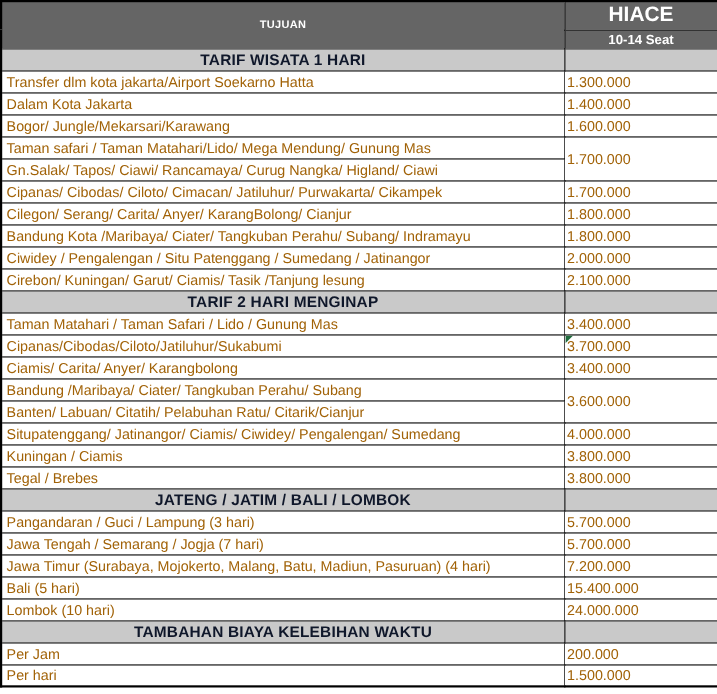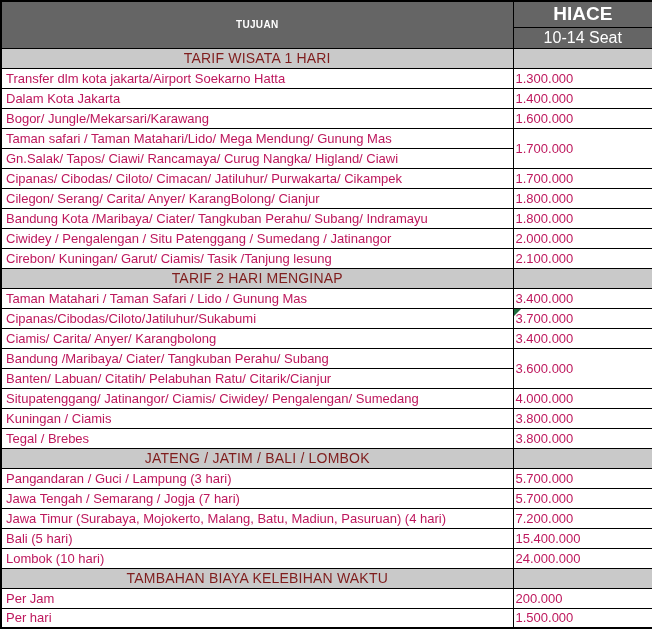--- a/index.html
+++ b/index.html
@@ -40,45 +40,45 @@
     font-size: 10px;
     font-weight: bold;
     letter-spacing: .3px;
   }
   td.hdr-hiace {
     font-size: 19px;
     font-weight: bold;
     height: 26px;
   }
   td.hdr-seat {
-    font-size: 16px;
-    font-weight: normal;
+    font-size: 12px;
+    font-weight: bold;
     color: #e6e6e6;
     height: 16px;
   }
 
   
   tr.section td {
     background: #c9c9c9;
     height: 20px;
   }
   tr.section td.sec-title {
-    color: #7f1d1d;
+    color: #0f172a;
     font-size: 14px;
-    font-weight: normal;
+    font-weight: bold;
     text-align: center;
     letter-spacing: .2px;
   }
 
   
   tr.data td {
     background: #ffffff;
     height: 20px;
     font-size: 13px;
-    color: #be185d;
+    color: #a16207;
     margin-top: 35px;
   }
   td.dest {
     text-align: left;
     padding: 0 2px 0 4px;
   }
   td.price {
     text-align: left;
     padding: 0 5px 0 2px;
     position: relative;

